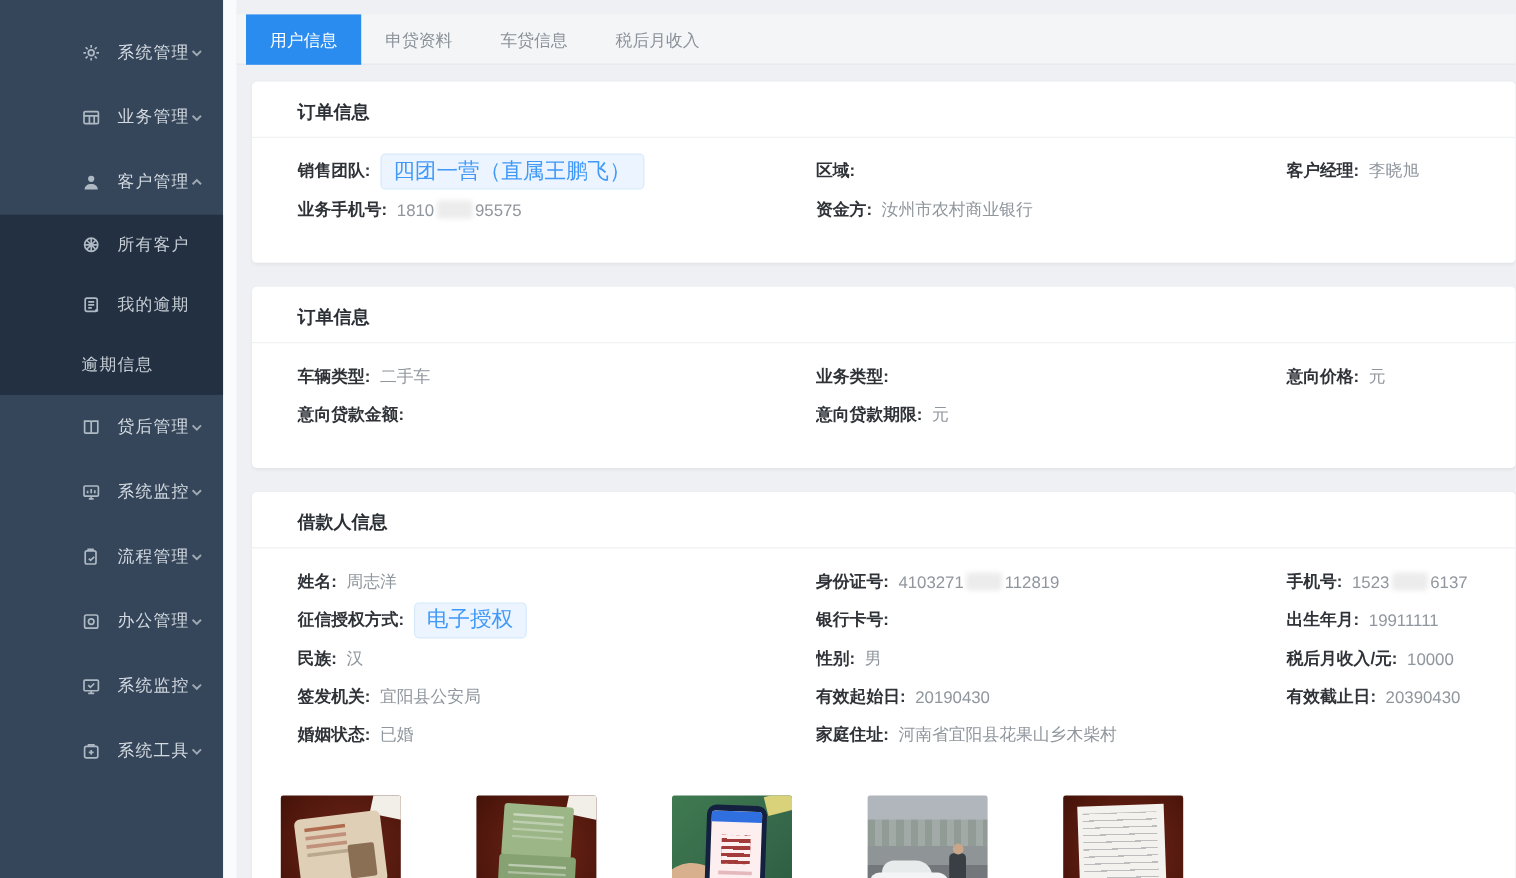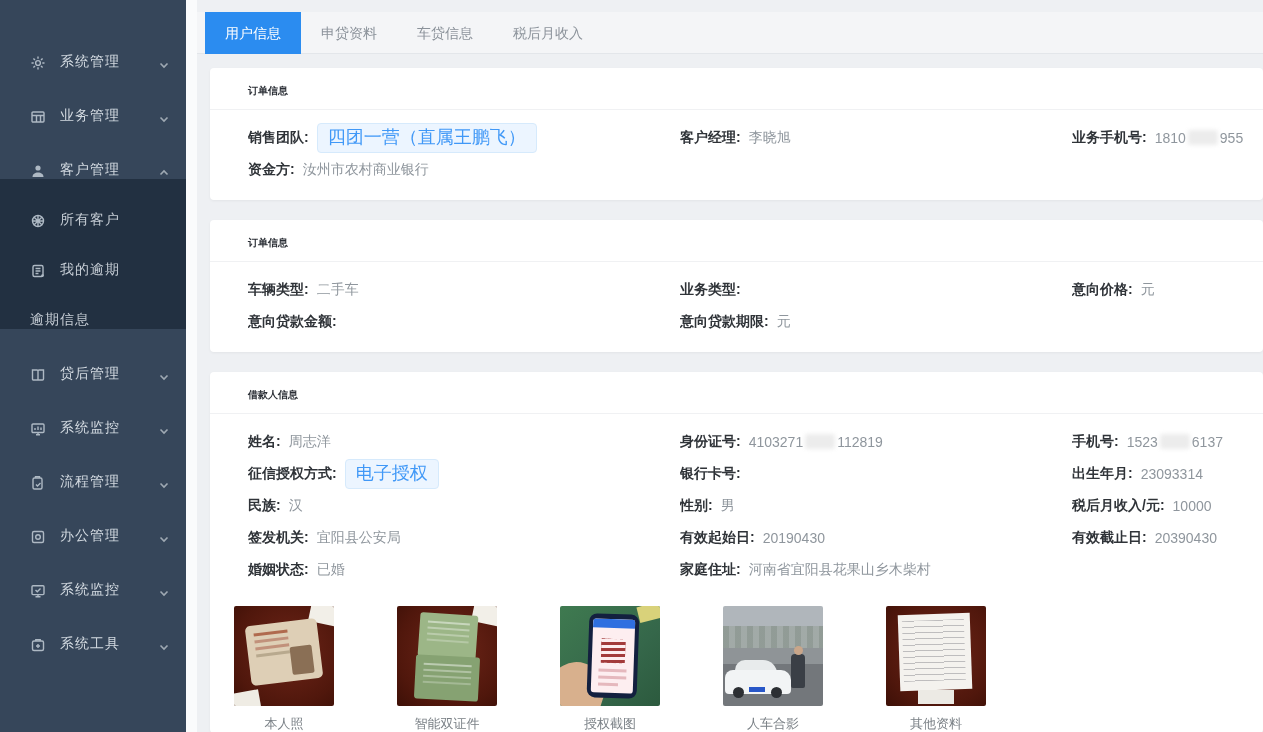--- a/index.html
+++ b/index.html
@@ -3,39 +3,39 @@
 <meta charset="utf-8">
 <style>
   * { margin:0; padding:0; box-sizing:border-box; }
   html,body { width:1263px; height:732px; overflow:hidden; }
   body {
     font-family:"Liberation Sans","DejaVu Sans",sans-serif;
     background:#eef0f3; color:#303338; position:relative;
   }
   
   .sidebar { position:absolute; left:0; top:0; width:186px; height:732px; background:#36465a; padding-top:17px; }
-  .menu-item { height:54px; display:flex; align-items:flex-end; padding:0 16px 0 30px; color:#d3dae1; font-size:14px; cursor:pointer; }
+  .menu-item { height:54px; display:flex; align-items:center; padding:0 16px 0 30px; color:#d3dae1; font-size:14px; cursor:pointer;margin-left:38px; }
   .menu-item .mi-icon { width:16px; height:16px; margin-right:14px; flex:0 0 16px; display:flex; align-items:center; }
   .menu-item .mi-label { flex:1; letter-spacing:1px; }
   .submenu { background:#223041; }
   .submenu .menu-item { height:50px; color:#c6cdd5; }
   .submenu .menu-item.no-icon { }
   svg.ic { stroke:#aeb9c4; fill:none; stroke-width:1.4; }
   svg.chv { stroke:#9fa9b3; fill:none; stroke-width:1.6; }
   
   .edge-strip { position:absolute; left:186px; top:0; width:11px; height:732px; background:#fafbfc; }
   .main { position:absolute; left:197px; top:0; width:1066px; height:732px; }
   .tabbar { margin-top:12px; height:42px; background:#f4f5f7; border-bottom:1px solid #e3e6ea; display:flex; padding-left:8px; }
   .tab { height:42px; line-height:42px; padding:0 20px; font-size:14px; color:#8b929a; cursor:pointer; }
   .tab.active { background:#2b8cf0; color:#ffffff; }
   
   .cards { padding:14px 0 0 13px; }
   .card { width:1053px; background:#ffffff; border-radius:4px; box-shadow:0 1px 3px rgba(0,0,0,.05); margin-bottom:20px; }
-  .card-header { padding:16px 20px 11px 38px; font-size:10px; font-weight:bold; color:#2b2f36; border-bottom:1px solid #f0f1f3; }
-  .card-body { padding:12px 20px 14px 38px; display:grid; grid-template-columns:432px 392px 1fr; }
+  .card-header { padding:16px 20px 11px 38px; font-size:15px; font-weight:bold; color:#2b2f36; border-bottom:1px solid #f0f1f3; }
+  .card-body { padding:12px 20px 28px 38px; display:grid; grid-template-columns:432px 392px 1fr; }
   .field { height:32px; display:flex; align-items:center; font-size:14px; white-space:nowrap; overflow:hidden; }
   .flabel { font-weight:bold; color:#2f3338; margin-right:8px; }
   .fvalue { color:#8f969d; }
   .tag { display:inline-block; background:#ecf5ff; border:1px solid #d6eafc; color:#4098f7; border-radius:4px; padding:3px 10px; font-size:18px; line-height:1.2; }
   .redact { display:inline-block; width:30px; height:15px; margin:0 2px; vertical-align:-2px; border-radius:3px; background:#ececec; filter:blur(2px); }
   
   .thumbs { display:flex; gap:63px; padding:6px 0 0 24px; }
   .thumb { width:100px; cursor:pointer; }
   .thumb-img { width:100px; height:100px; border-radius:2px; overflow:hidden; position:relative; }
   .thumb-cap { text-align:center; margin-top:9px; font-size:13px; color:#7a8086; }
@@ -233,20 +233,24 @@
   <div class="cards">
 
     <section class="card">
       <div class="card-header">订单信息</div>
       <div class="card-body">
         <div class="field">
           <span class="flabel">销售团队:</span>
           <span class="tag">四团一营（直属王鹏飞）</span>
         </div>
         <div class="field">
+          <span class="flabel">区域:</span>
+          <span class="fvalue"></span>
+        </div>
+        <div class="field">
           <span class="flabel">客户经理:</span>
           <span class="fvalue">李晓旭</span>
         </div>
         <div class="field">
           <span class="flabel">业务手机号:</span>
           <span class="fvalue"><span>1810</span><span class="redact"></span><span>95575</span></span>
         </div>
         <div class="field">
           <span class="flabel">资金方:</span>
           <span class="fvalue">汝州市农村商业银行</span>
@@ -300,21 +304,21 @@
         <div class="field">
           <span class="flabel">征信授权方式:</span>
           <span class="tag">电子授权</span>
         </div>
         <div class="field">
           <span class="flabel">银行卡号:</span>
           <span class="fvalue"></span>
         </div>
         <div class="field">
           <span class="flabel">出生年月:</span>
-          <span class="fvalue">23093314</span>
+          <span class="fvalue">19911111</span>
         </div>
         <div class="field">
           <span class="flabel">民族:</span>
           <span class="fvalue">汉</span>
         </div>
         <div class="field">
           <span class="flabel">性别:</span>
           <span class="fvalue">男</span>
         </div>
         <div class="field">

